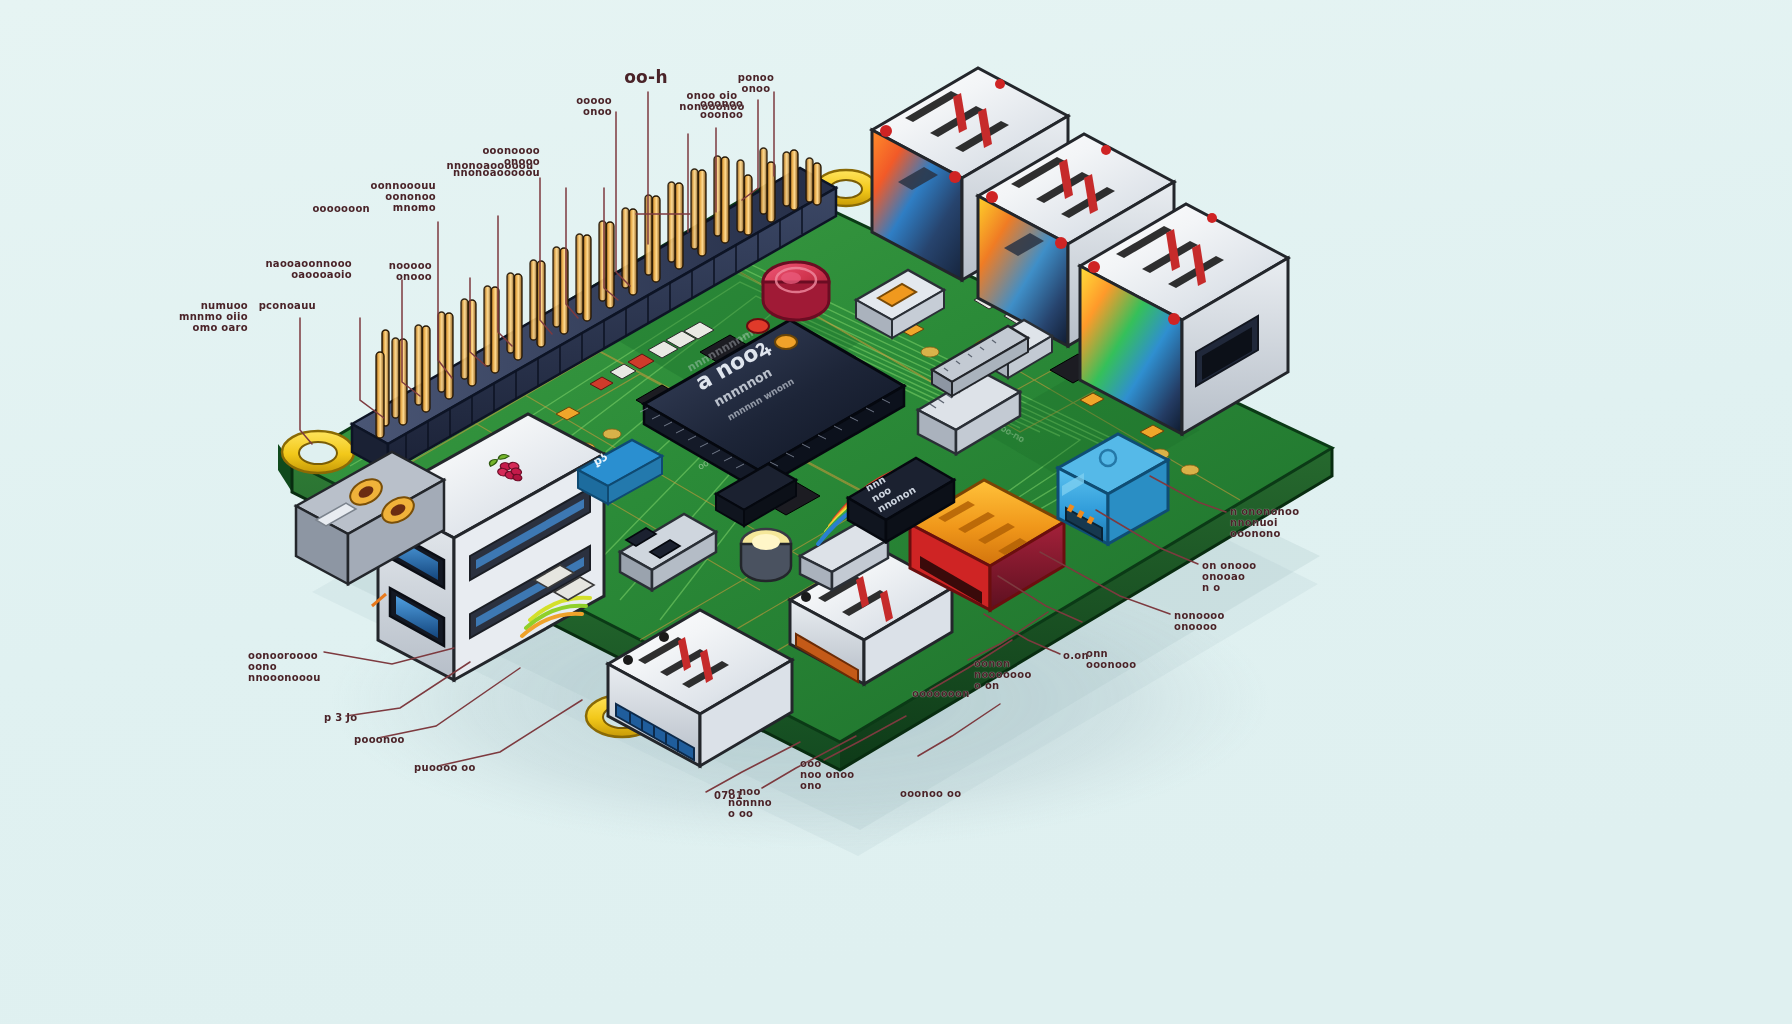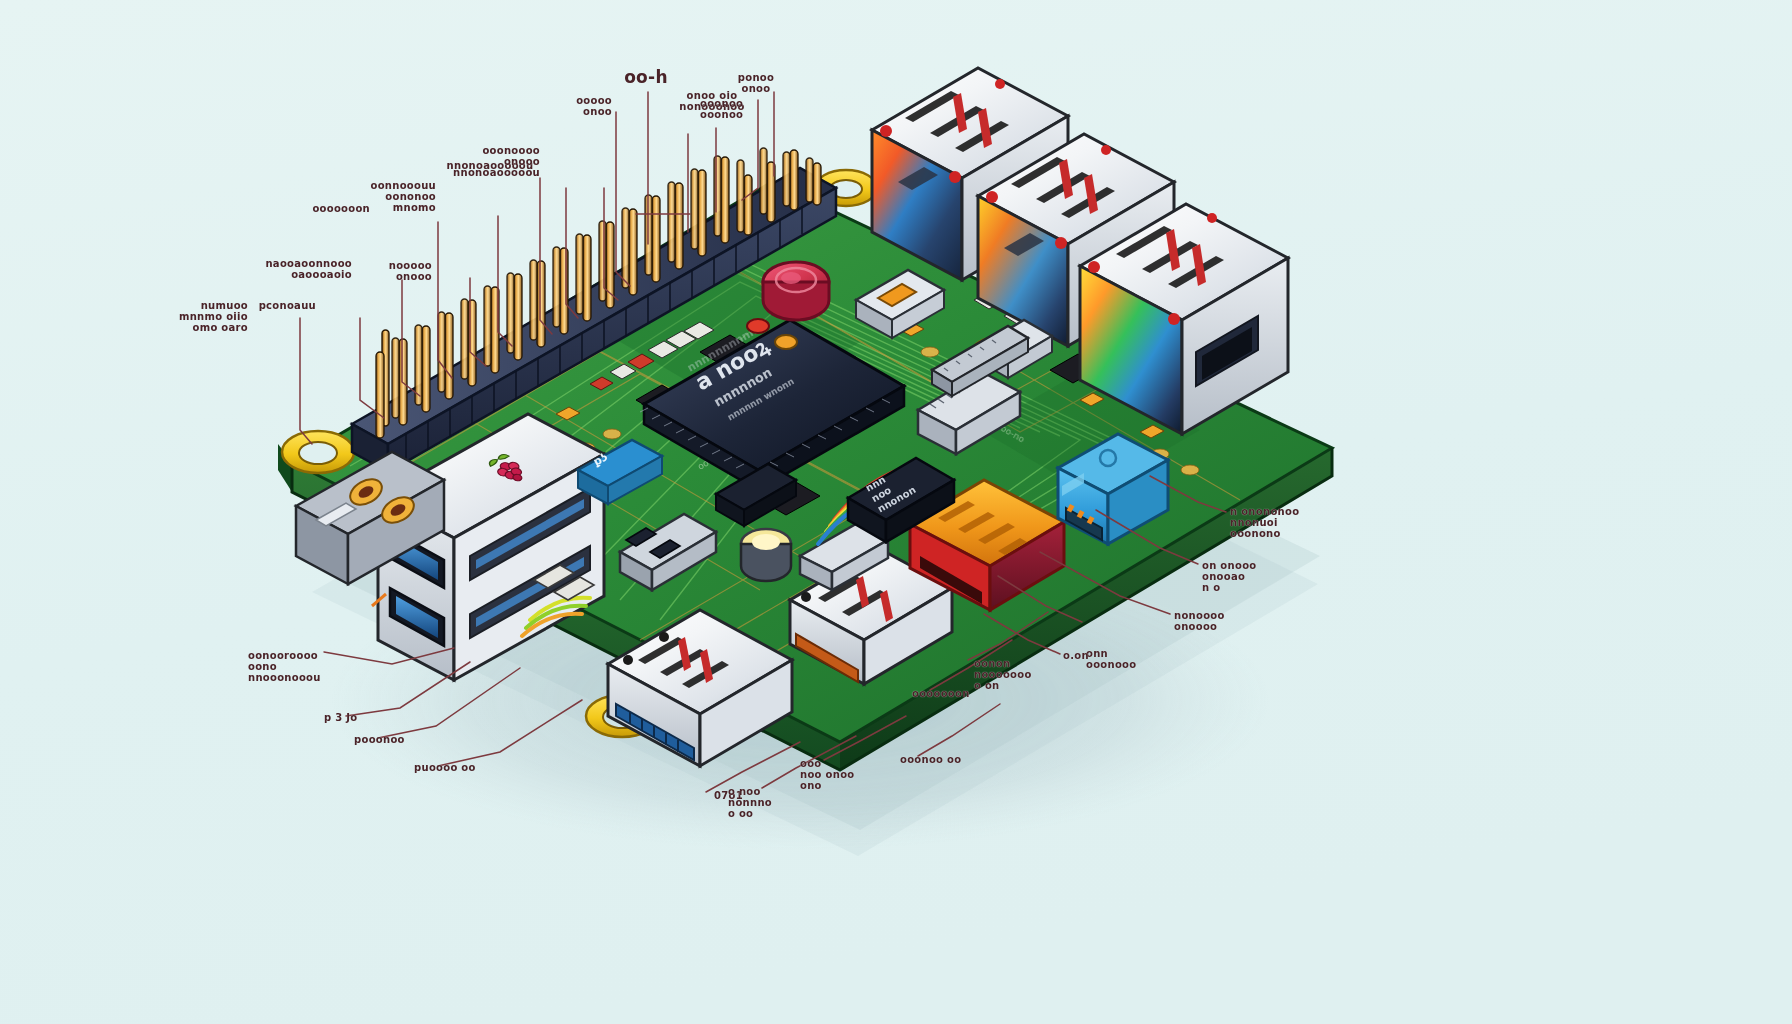--- a/index.html
+++ b/index.html
@@ -751,18 +751,18 @@
     <div class="lbl sm l" style="left: 324px; top: 712px;">p 3 Jo</div>
     <div class="lbl sm l" style="left: 354px; top: 734px;">pooonoo</div>
     <div class="lbl sm l" style="left: 414px; top: 762px;">puoooo oo</div>
     <div class="lbl sm l" style="left: 686px; top: 790px; margin-left: 28px;">07o1</div>
     <div class="lbl sm l" style="left: 728px; top: 786px;">o noo
 nonnno
 o oo</div>
     <div class="lbl sm l" style="left: 800px; top: 758px;">ooo
 noo onoo
 ono</div>
-    <div class="lbl sm l" style="left: 900px; top: 754px;">ooonoo oo</div>
+    <div class="lbl sm l" style="left: 900px; top: 788px;">ooonoo oo</div>
     <div class="lbl sm l" style="left: 974px; top: 658px;">oonon
 nooooooo
 o on</div>
     <div class="lbl sm l" style="left: 912px; top: 688px;">ooooooon</div>
   </div>
 
 </body></html>

